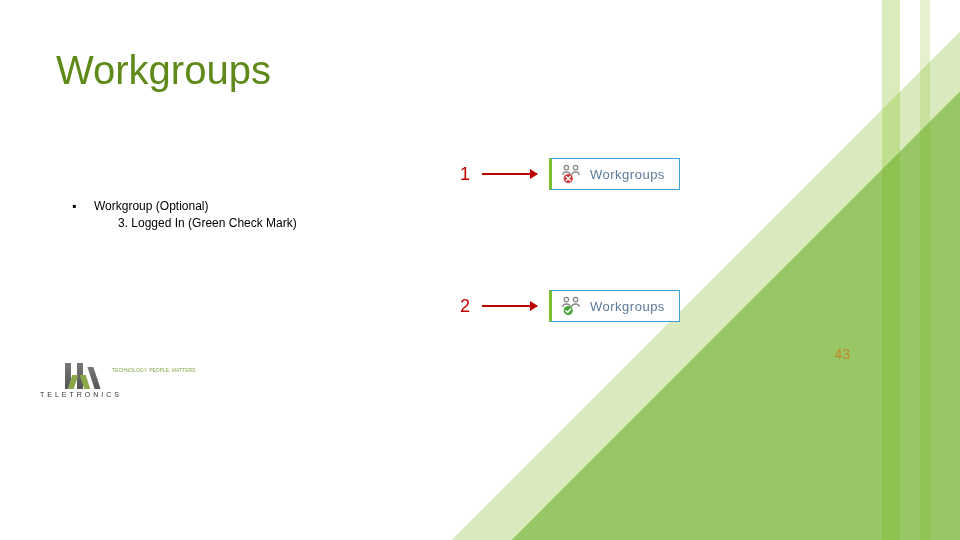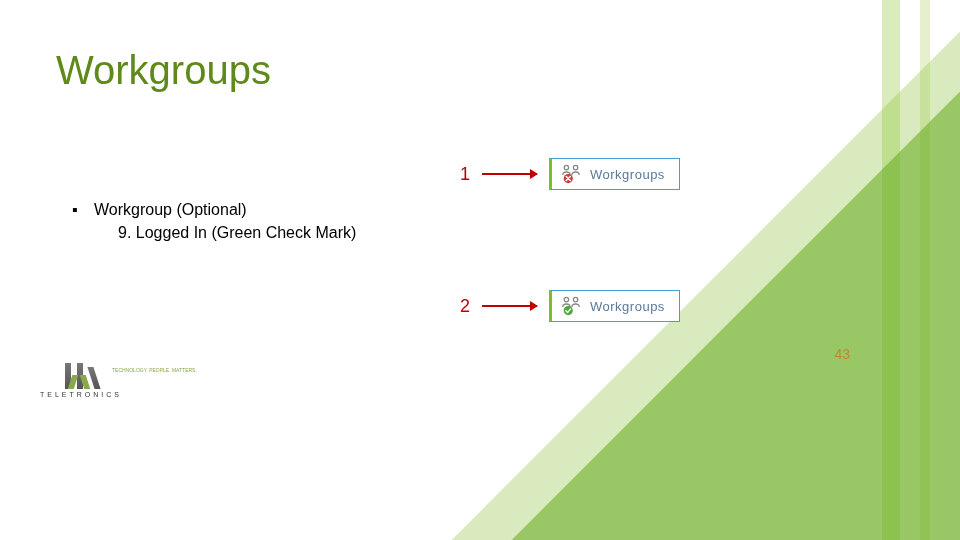--- a/index.html
+++ b/index.html
@@ -29,21 +29,21 @@
     background:rgba(150,200,60,0.25);
   }
 
   .title {
     position:absolute; left:56px; top:48px;
     font-size:40px; color:#5f8a1a; font-weight:400;
   }
 
   .bullet-block {
     position:absolute; left:72px; top:198px;
-    font-size:16px; color:#000; line-height:1.45;
+    font-size:12px; color:#000; line-height:1.45;
   }
   .bullet-block .row0::before {
     content:"\25AA"; display:inline-block; width:22px; margin-left:-22px;
   }
   .bullet-block .row0 { padding-left:22px; font-weight:500; }
   .bullet-block .sub { padding-left:46px; }
 
   .example {
     position:absolute;
     display:flex; align-items:center; gap:12px;
@@ -96,21 +96,21 @@
 
   <div class="vstripe1"></div>
   <div class="vstripe2"></div>
   <div class="band-outer"></div>
   <div class="band-inner"></div>
 
   <h1 class="title">Workgroups</h1>
 
   <div class="bullet-block">
     <div class="row0">Workgroup (Optional)</div>
-    <div class="sub">9.  Logged In (Green Check Mark)</div>
+    <div class="sub">3.  Logged In (Green Check Mark)</div>
   </div>
 
   <div id="ex1" class="example">
     <span class="num">1</span>
     <span class="arrow-line"></span>
     <span class="card">
       <span class="ic">
         <svg viewBox="0 0 24 24">
           <circle cx="7" cy="5" r="2.4" fill="none" stroke="#888" stroke-width="1.4"></circle>
           <path d="M3 13c0-2 2-3.2 4-3.2s4 1.2 4 3.2" fill="none" stroke="#888" stroke-width="1.4"></path>

